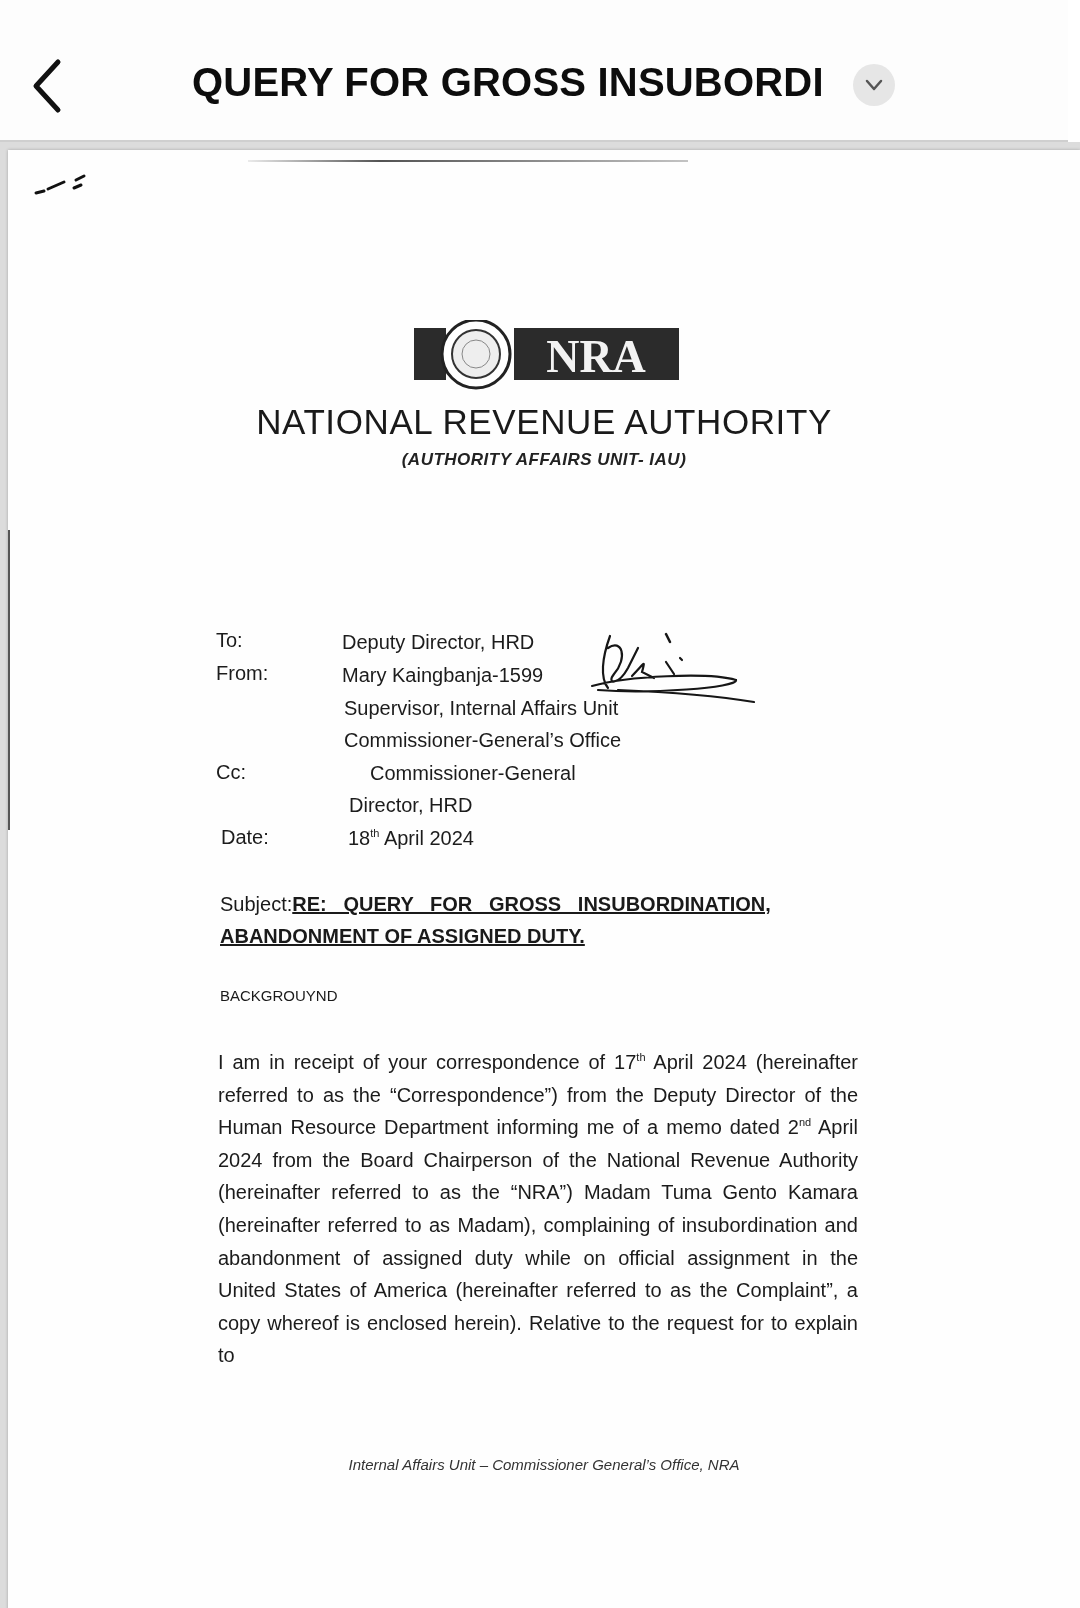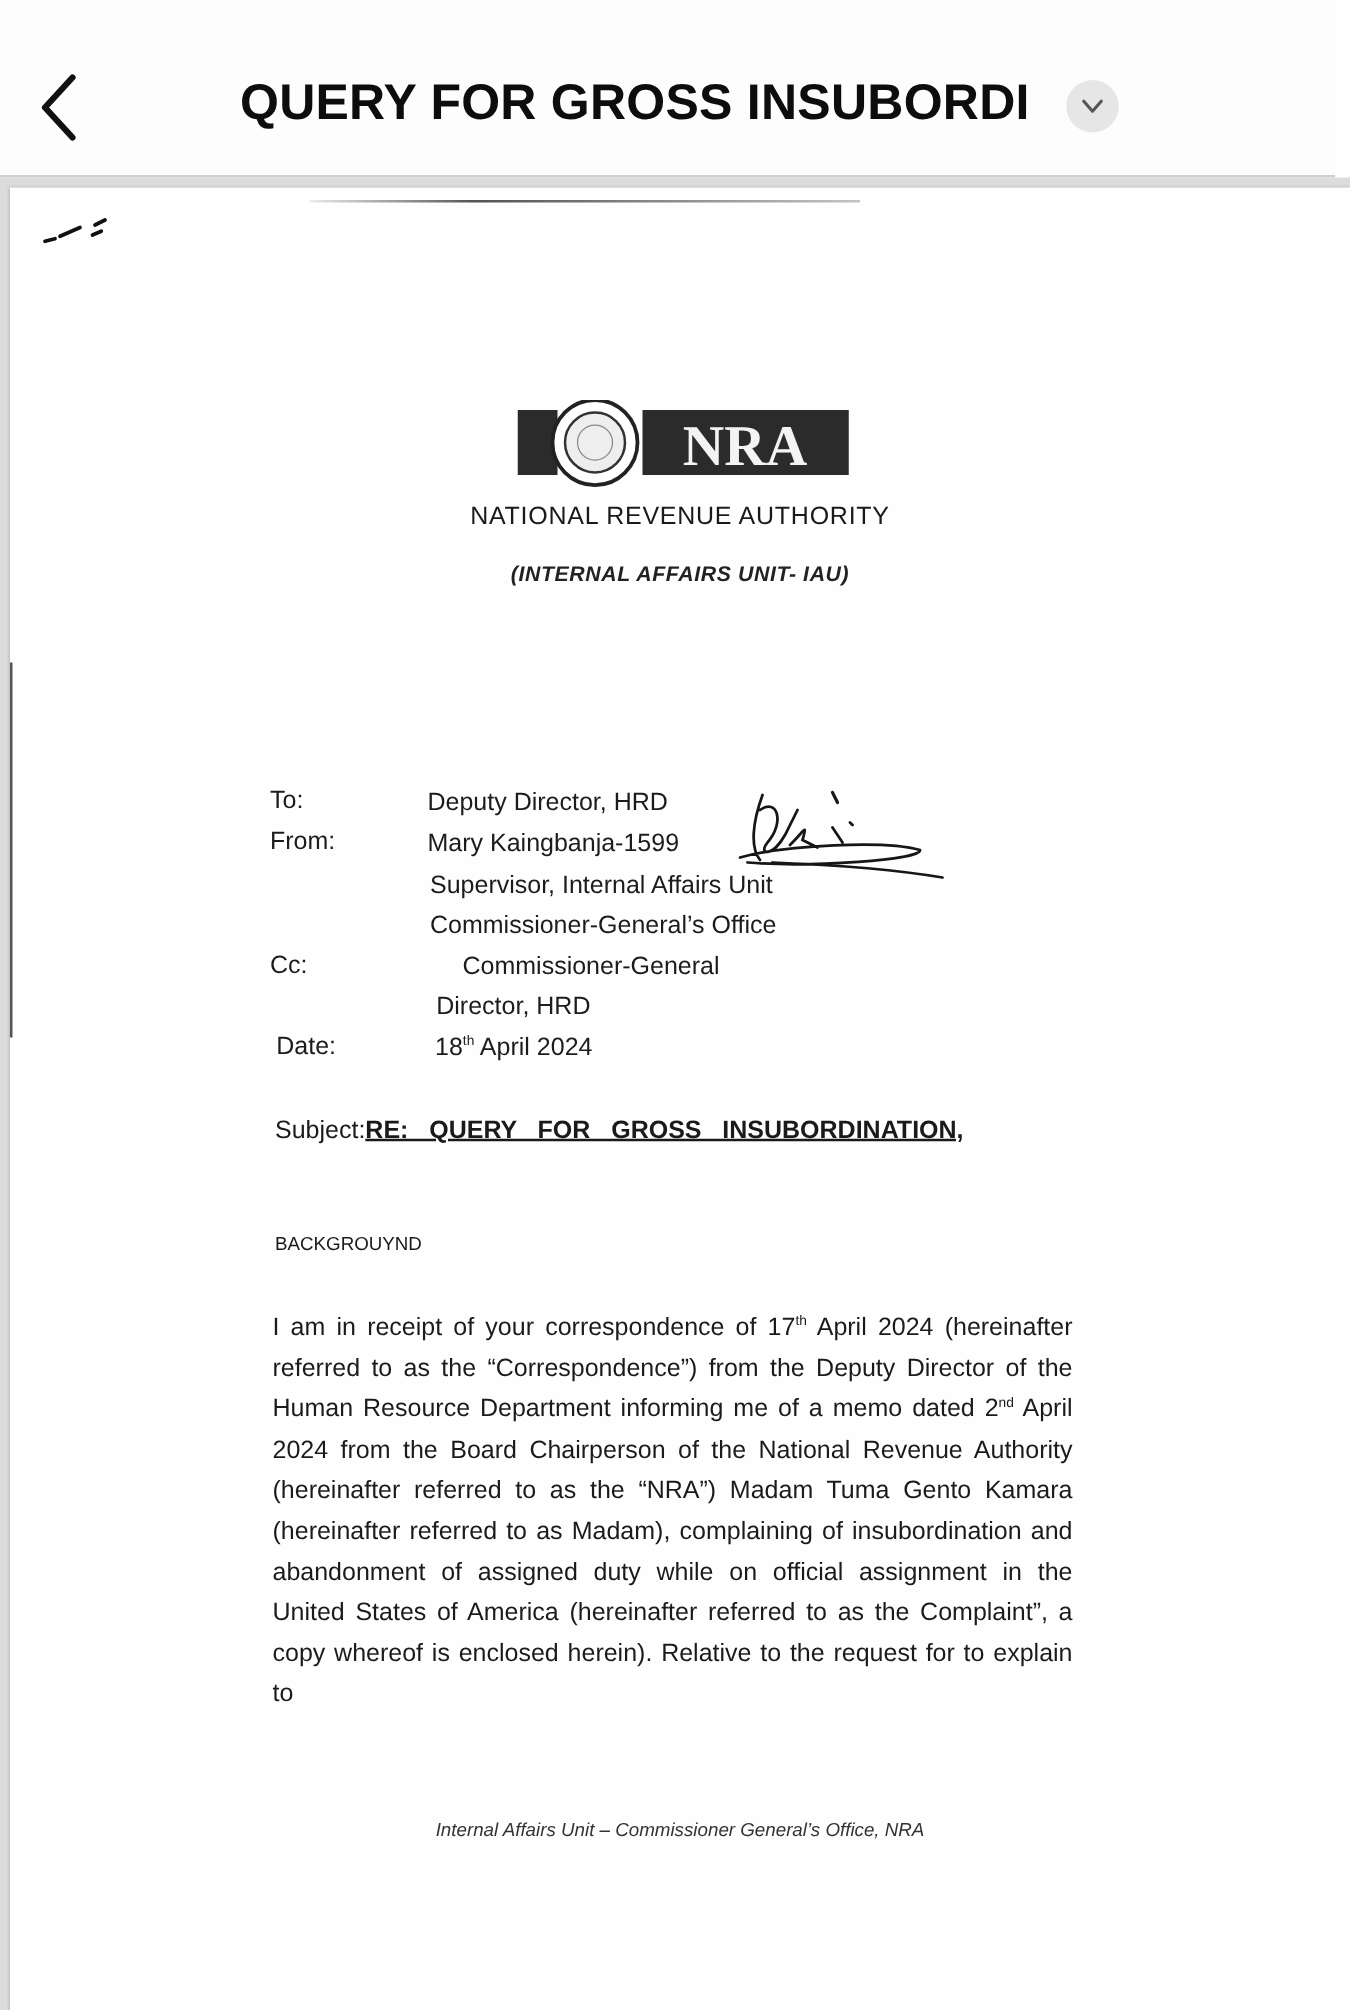--- a/index.html
+++ b/index.html
@@ -8,21 +8,21 @@
   .back { position: absolute; left: 28px; top: 52px; width: 50px; height: 70px; cursor: pointer; }
   .title { position: absolute; left: 192px; top: 60px; font-size: 40px; font-weight: bold; letter-spacing: 0.2px; color: #0d0d0d; white-space: nowrap; }
   .chev { position: absolute; left: 853px; top: 64px; width: 42px; height: 42px; border-radius: 50%; background: #e6e6e6; cursor: pointer; }
   .chev svg { position: absolute; left: 11px; top: 13px; }
   .pageframe { position: absolute; left: 0; top: 142px; width: 1080px; height: 1466px; background: #dcdcdc; }
   .paper { position: absolute; left: 8px; top: 8px; width: 1072px; height: 1466px; background: #fefefe; box-shadow: 0 0 3px rgba(0,0,0,0.25); }
   .scratch { position: absolute; left: 18px; top: 18px; }
   .topline { position: absolute; left: 240px; top: 10px; width: 440px; height: 2px; background: linear-gradient(90deg, rgba(60,60,60,0.1), rgba(40,40,40,0.8) 30%, rgba(60,60,60,0.3)); }
   .leftedge { position: absolute; left: 0; top: 380px; width: 2px; height: 300px; background: #555; }
   .logo { position: absolute; left: 406px; top: 170px; width: 270px; height: 70px; }
-  .org { position: absolute; left: 0; width: 1072px; text-align: center; top: 252px; font-size: 20px; letter-spacing: 0.6px; color: #1a1a1a; }
+  .org { position: absolute; left: 0; width: 1072px; text-align: center; top: 252px; font-size: 35px; letter-spacing: 0.6px; color: #1a1a1a; }
   .unit { position: absolute; left: 0; width: 1072px; text-align: center; top: 300px; font-size: 17px; font-style: italic; font-weight: bold; letter-spacing: 0.5px; color: #222; }
   .hdr { position: absolute; font-size: 20px; color: #1c1c1c; white-space: nowrap; }
   .sup { font-size: 11px; vertical-align: super; line-height: 0; }
   .signature { position: absolute; left: 580px; top: 478px; }
   .subject { position: absolute; left: 212px; top: 738px; width: 640px; font-size: 20px; color: #1a1a1a; line-height: 32px; }
   .subject .lab { }
   .subject .u { text-decoration: underline; font-weight: bold; text-decoration-thickness: 2px; }
   .bg { position: absolute; left: 212px; top: 837px; font-size: 15px; color: #1a1a1a; }
   .body-text { position: absolute; left: 210px; top: 896px; width: 640px; font-size: 20px; line-height: 32.6px; color: #1b1b1b; text-align: justify; }
   .footer { position: absolute; left: 0; width: 1072px; text-align: center; top: 1306px; font-size: 15px; font-style: italic; color: #333; }
@@ -55,41 +55,42 @@
     <svg class="logo" width="270" height="70" viewBox="0 0 270 70">
       <rect x="0" y="8" width="32" height="52" fill="#2b2b2b"></rect>
       <rect x="100" y="8" width="165" height="52" fill="#2b2b2b"></rect>
       <circle cx="62" cy="34" r="34" fill="#fff" stroke="#222" stroke-width="3"></circle>
       <circle cx="62" cy="34" r="24" fill="#eee" stroke="#333" stroke-width="2"></circle>
       <circle cx="62" cy="34" r="14" fill="none" stroke="#888" stroke-width="1"></circle>
       <text x="182" y="52" text-anchor="middle" font-family="Liberation Serif, serif" font-weight="bold" font-size="46" fill="#f3f3f3">NRA</text>
     </svg>
 
     <div class="org">NATIONAL REVENUE AUTHORITY</div>
-    <div class="unit">(INTERNAL AFFAIRS UNIT- IAU)</div>
+    <div class="unit">(AUTHORITY AFFAIRS UNIT- IAU)</div>
 
     <div class="hdr" style="left:208px; top:479px;text-align:center;">To:</div>
     <div class="hdr" style="left:334px; top:481px;">Deputy Director, HRD</div>
     <div class="hdr" style="left:208px; top:512px;">From:</div>
     <div class="hdr" style="left:334px; top:514px;">Mary Kaingbanja-1599</div>
     <div class="hdr" style="left:336px; top:547px;">Supervisor, Internal Affairs Unit</div>
     <div class="hdr" style="left:336px; top:579px;">Commissioner-General’s Office</div>
     <div class="hdr" style="left:208px; top:611px;">Cc:</div>
     <div class="hdr" style="left:338px; top:612px;margin-left:24px;">Commissioner-General</div>
     <div class="hdr" style="left:341px; top:644px;">Director, HRD</div>
     <div class="hdr" style="left:213px; top:676px;">Date:</div>
     <div class="hdr" style="left:340px; top:677px;"><span>18</span><span class="sup">th</span><span> April 2024</span></div>
 
     <svg class="signature" width="180" height="80" viewBox="0 0 180 80">
       <path d="M22,8 C14,30 12,50 20,60 M20,20 C34,10 40,30 26,46 C18,56 30,58 40,40 L50,20 M44,48 C56,36 58,30 54,44 L66,50 M78,34 L86,46 M92,30 L94,32 M4,58 C40,48 120,44 148,52 C150,60 60,66 10,62 M30,62 C80,64 130,68 166,74" stroke="#161616" stroke-width="2.2" fill="none" stroke-linecap="round"></path>
       <path d="M78,6 L82,14" stroke="#161616" stroke-width="2.5" stroke-linecap="round"></path>
     </svg>
 
     <div class="subject">
       <span class="lab">Subject:</span><span class="u" style="white-space:pre;">RE:   QUERY   FOR   GROSS   INSUBORDINATION,</span><br>
+      <span class="u">ABANDONMENT OF ASSIGNED DUTY.</span>
     </div>
 
     <div class="bg">BACKGROUYND</div>
 
     <div class="body-text"><span>I am in receipt of your correspondence of 17</span><span class="sup">th</span><span> April 2024 (hereinafter referred to as the “Correspondence”) from the Deputy Director of the Human Resource Department informing me of a memo dated 2</span><span class="sup">nd</span><span> April 2024 from the Board Chairperson of the National Revenue Authority (hereinafter referred to as the “NRA”) Madam Tuma Gento Kamara (hereinafter referred to as Madam), complaining of insubordination and abandonment of assigned duty while on official assignment in the United States of America (hereinafter referred to as the Complaint”, a copy whereof is enclosed herein). Relative to the request for to explain to</span></div>
 
     <div class="footer">Internal Affairs Unit – Commissioner General’s Office, NRA</div>
   </div>
 </div>
 

